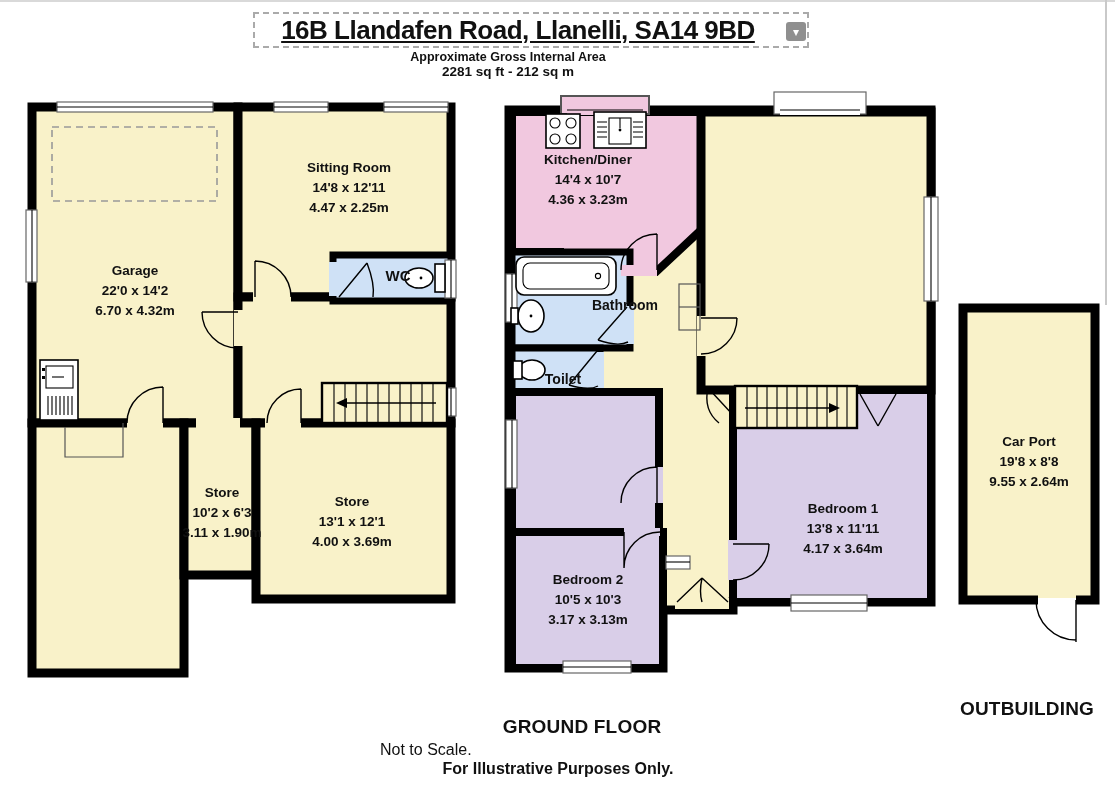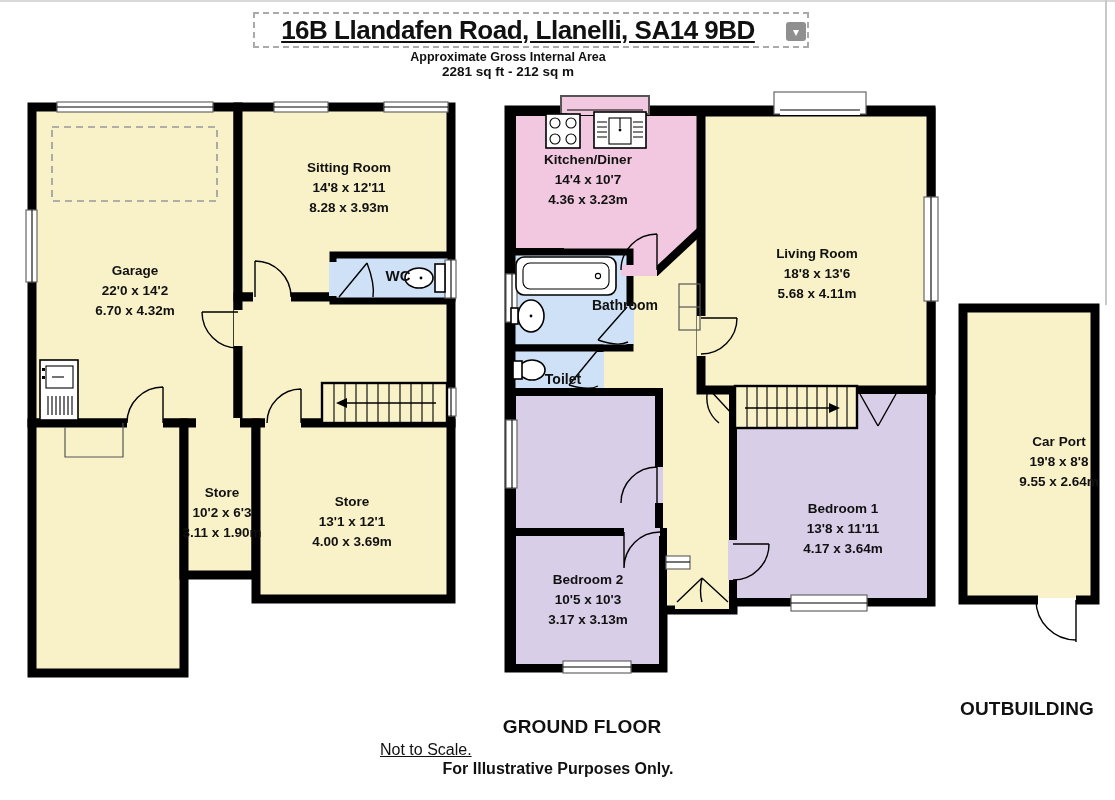--- a/index.html
+++ b/index.html
@@ -19,21 +19,21 @@
   .subtitle2{position:absolute;left:508px;top:64px;transform:translateX(-50%);font-size:13.5px;font-weight:bold;white-space:nowrap;}
 
   .plan-svg{position:absolute;left:0;top:0;}
 
   .rlabel{position:absolute;transform:translateX(-50%);text-align:center;font-weight:bold;
           font-size:13.5px;line-height:1.48;white-space:nowrap;}
   .rlabel span{display:block;}
   .rlabel.single{font-size:14.5px;}
   .caption{position:absolute;font-weight:bold;font-size:19px;letter-spacing:0.2px;white-space:nowrap;}
   .center{transform:translateX(-50%);}
-  .footer1{position:absolute;left:380px;top:741px;font-size:16px;text-decoration:underline;}
+  .footer1{position:absolute;left:380px;top:741px;font-size:16px;}
   .footer2{position:absolute;left:558px;top:760px;transform:translateX(-50%);font-size:16px;font-weight:bold;}
 
   
   .ry{fill:var(--room-yellow,#f9f2c9);stroke:var(--wall,#000);stroke-width:9;}
   .rp{fill:var(--room-pink,#f1c8df);stroke:var(--wall,#000);stroke-width:8;}
   .rb{fill:var(--room-blue,#cfe1f6);stroke:var(--wall,#000);stroke-width:7;}
   .rv{fill:var(--room-purple,#d9cee8);stroke:var(--wall,#000);stroke-width:8;}
   .gapy{fill:var(--room-yellow,#f9f2c9);}
   .gapp{fill:var(--room-pink,#f1c8df);}
   .gapb{fill:var(--room-blue,#cfe1f6);}
@@ -233,64 +233,59 @@
   </svg>
 
   <div class="rlabel" style="left:135px;top:261px;">
     <span>Garage</span>
     <span>22'0 x 14'2</span>
     <span>6.70 x 4.32m</span>
   </div>
   <div class="rlabel" style="left:349px;top:158px;">
     <span>Sitting Room</span>
     <span>14'8 x 12'11</span>
-    <span>8.28 x 3.93m</span>
+    <span>4.47 x 2.25m</span>
   </div>
   <div class="rlabel single" style="left:398px;top:265px;font-size:15px;">
     <span>WC</span>
   </div>
   <div class="rlabel" style="left:222px;top:483px;">
     <span>Store</span>
     <span>10'2 x 6'3</span>
     <span>3.11 x 1.90m</span>
   </div>
   <div class="rlabel" style="left:352px;top:492px;">
     <span>Store</span>
     <span>13'1 x 12'1</span>
     <span>4.00 x 3.69m</span>
   </div>
 
   <div class="rlabel" style="left:588px;top:150px;">
     <span>Kitchen/Diner</span>
     <span>14'4 x 10'7</span>
     <span>4.36 x 3.23m</span>
   </div>
-  <div class="rlabel" style="left:817px;top:244px;">
-    <span>Living Room</span>
-    <span>18'8 x 13'6</span>
-    <span>5.68 x 4.11m</span>
-  </div>
   <div class="rlabel single" style="left:577px;top:295px;font-size:14px;margin-left:48px;">
     <span>Bathroom</span>
   </div>
   <div class="rlabel single" style="left:563px;top:369px;font-size:14px;">
     <span>Toilet</span>
   </div>
   <div class="rlabel" style="left:843px;top:499px;">
     <span>Bedroom 1</span>
     <span>13'8 x 11'11</span>
     <span>4.17 x 3.64m</span>
   </div>
   <div class="rlabel" style="left:588px;top:570px;">
     <span>Bedroom 2</span>
     <span>10'5 x 10'3</span>
     <span>3.17 x 3.13m</span>
   </div>
 
-  <div class="rlabel" style="left:1029px;top:432px;margin-left:30px;">
+  <div class="rlabel" style="left:1029px;top:432px;">
     <span>Car Port</span>
     <span>19'8 x 8'8</span>
     <span>9.55 x 2.64m</span>
   </div>
 
   <div class="caption center" style="left:582px;top:716px;">GROUND FLOOR</div>
   <div class="caption center" style="left:1027px;top:698px;">OUTBUILDING</div>
 
   <div class="footer1">Not to Scale.</div>
   <div class="footer2">For Illustrative Purposes Only.</div>

